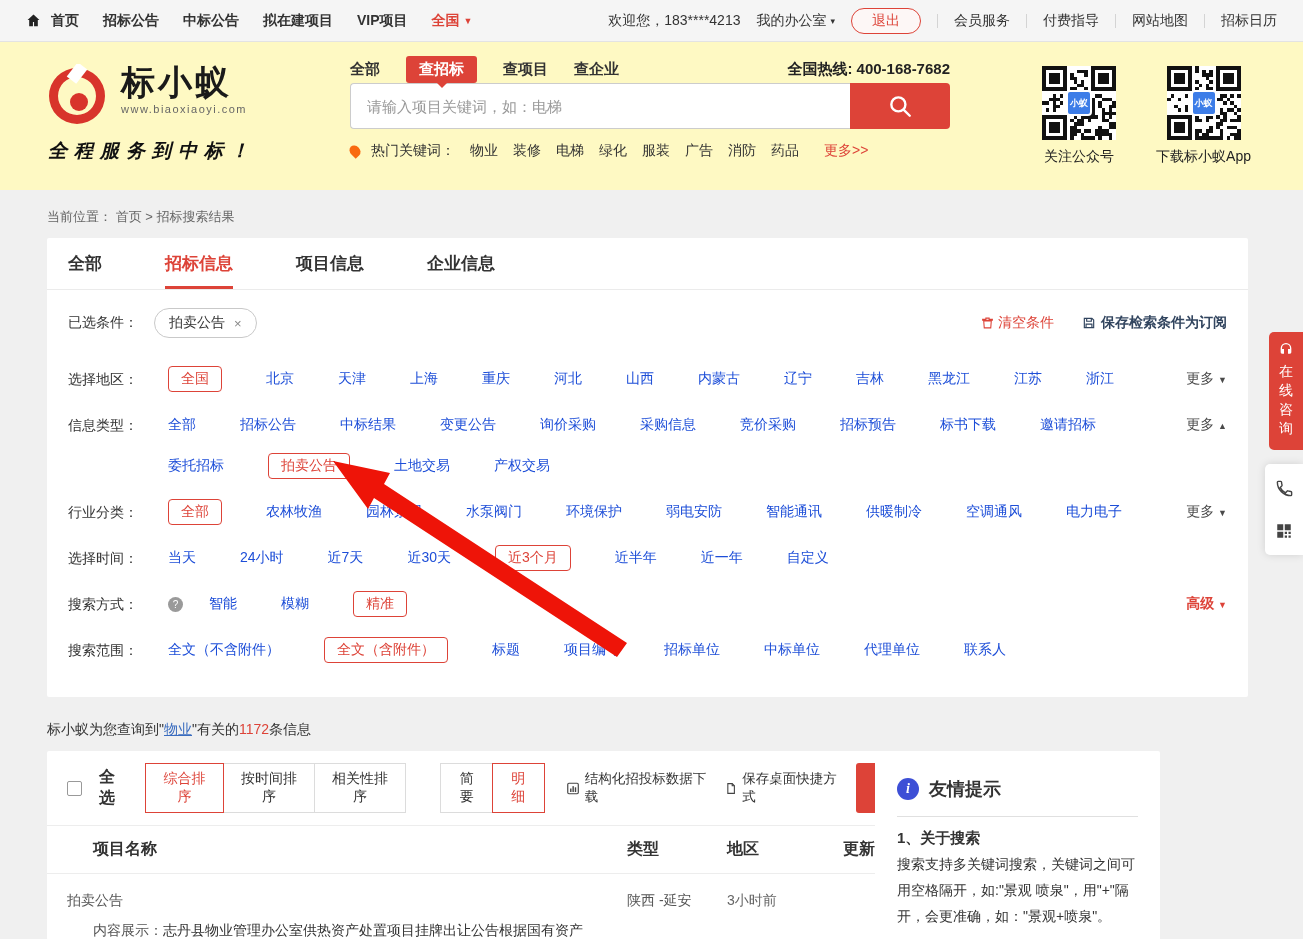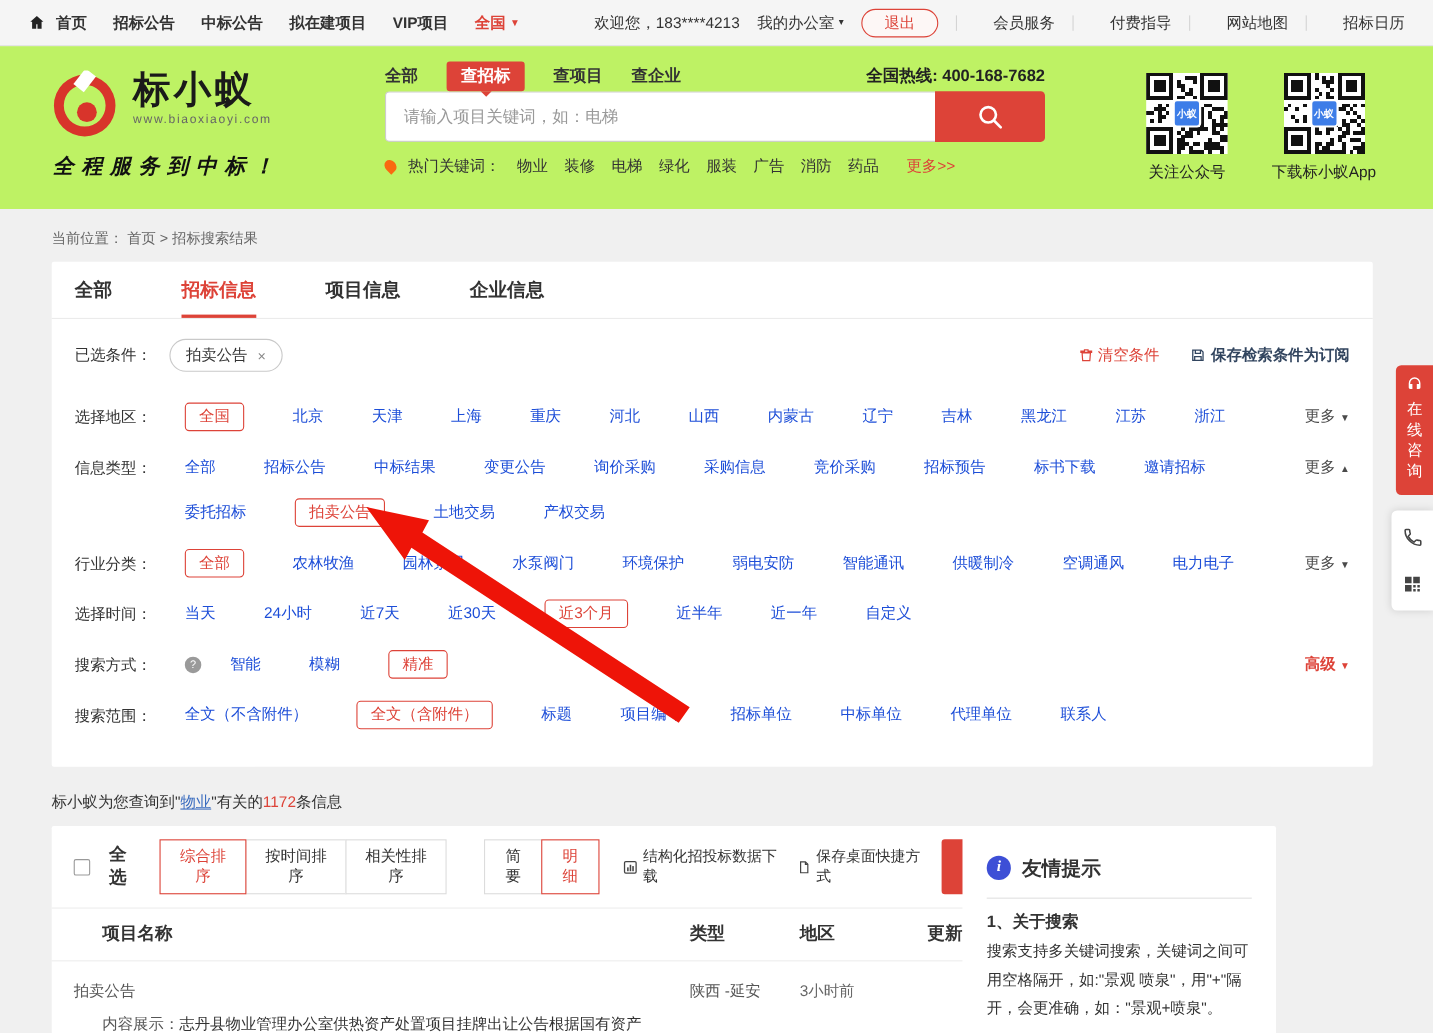--- a/index.html
+++ b/index.html
@@ -12,24 +12,24 @@
   .topbar{height:42px; background:#f5f5f5; border-bottom:1px solid #e3e3e3; display:flex; align-items:center; padding:0 26px; font-size:14px;}
   .topbar-left{display:flex; align-items:center; gap:24px; font-weight:700;}
   .topbar-left .nav-item{cursor:pointer;}
   .home-ic{display:inline-flex; margin-right:-14px;}
   .region{color:var(--accent); cursor:pointer; display:inline-flex; align-items:center; gap:4px;}
   .caret{font-size:9px; font-style:normal;}
   .topbar-right{margin-left:auto; display:flex; align-items:center; gap:16px; font-size:14px; color:#333;}
   .office{cursor:pointer; display:inline-flex; align-items:center; gap:4px;}
   .logout{color:var(--accent); border:1px solid var(--accent); border-radius:15px; padding:3px 20px; cursor:pointer; background:#fdf7f6;}
   .tb-div{width:1px; height:14px; background:#d4d4d4; display:inline-block;}
-  .tb-link{cursor:pointer;margin-left:17px;}
+  .tb-link{cursor:pointer;}
 
   
-  .header{height:148px; background:#bef264; position:relative;padding-left:40px;}
+  .header{height:148px; background:#fef9c3; position:relative;padding-left:40px;}
   .logo{position:absolute; left:45px; top:22px; display:flex; gap:12px; align-items:flex-start;}
   .logo-txt .name{font-size:34px; font-weight:800; letter-spacing:3px; color:#1a1a1a; line-height:1.1;}
   .logo-txt .site{font-size:11px; color:#666; letter-spacing:1.5px; margin-top:2px;}
   .slogan{position:absolute; left:48px; top:96px; font-family:"Liberation Serif","DejaVu Serif",serif; font-style:italic; font-weight:700; font-size:19px; letter-spacing:7px; color:#111;}
   .search-wrap{position:absolute; left:350px; top:14px; width:600px;}
   .stabs{display:flex; align-items:center; gap:26px; font-size:15px; font-weight:700;}
   .stab{cursor:pointer; position:relative; padding:4px 0;}
   .stab.active{background:var(--accent); color:#fff; padding:4px 13px; border-radius:3px;}
   .stab.active::after{content:""; position:absolute; left:50%; bottom:-5px; margin-left:-5px; border:5px solid transparent; border-top-color:var(--accent); border-bottom:none;}
   .hotline{margin-left:auto; font-size:15px; font-weight:700; color:#222;}

